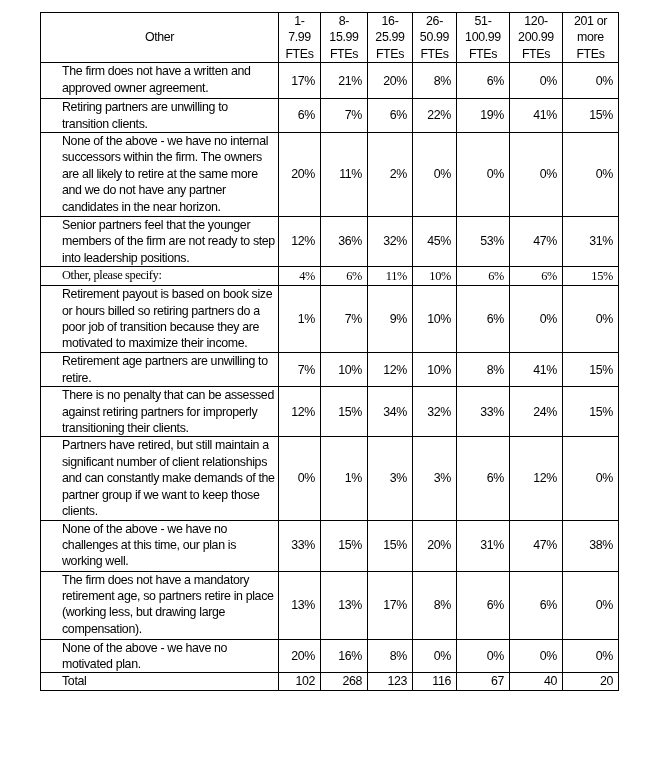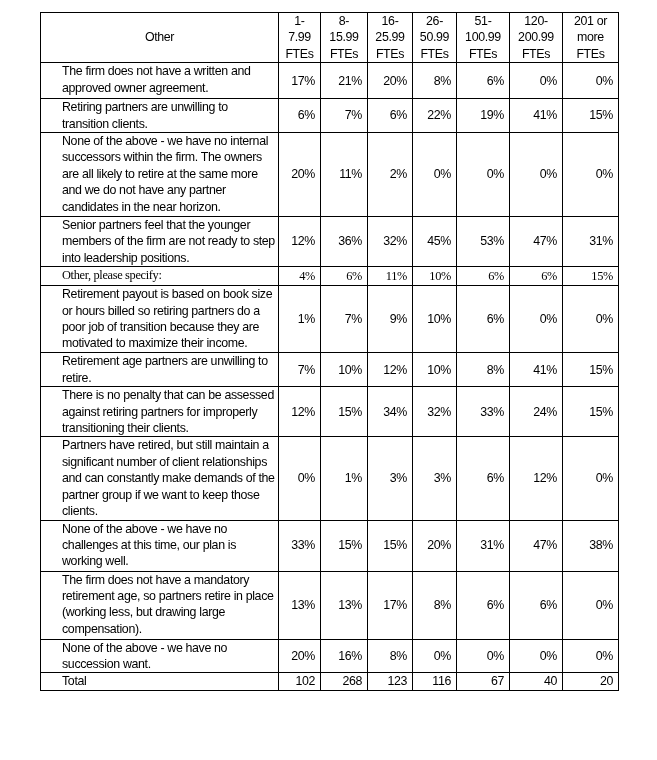--- a/index.html
+++ b/index.html
@@ -172,21 +172,21 @@
         <td class="answer">The firm does not have a mandatory retirement age, so partners retire in place (working less, but drawing large compensation).</td>
         <td class="num">13%</td>
         <td class="num">13%</td>
         <td class="num">17%</td>
         <td class="num">8%</td>
         <td class="num">6%</td>
         <td class="num">6%</td>
         <td class="num">0%</td>
       </tr>
       <tr style="height: 33px;">
-        <td class="answer">None of the above - we have no succession want.</td>
+        <td class="answer">None of the above - we have no motivated plan.</td>
         <td class="num">20%</td>
         <td class="num">16%</td>
         <td class="num">8%</td>
         <td class="num">0%</td>
         <td class="num">0%</td>
         <td class="num">0%</td>
         <td class="num">0%</td>
       </tr>
       <tr style="height: 16px;">
         <td class="answer" style="vertical-align: middle;">Total</td>

